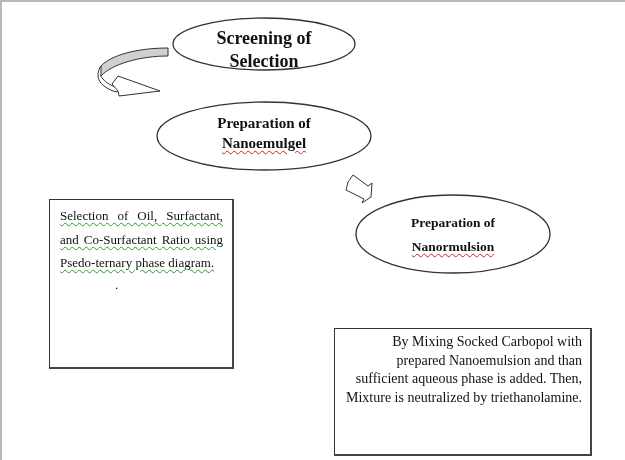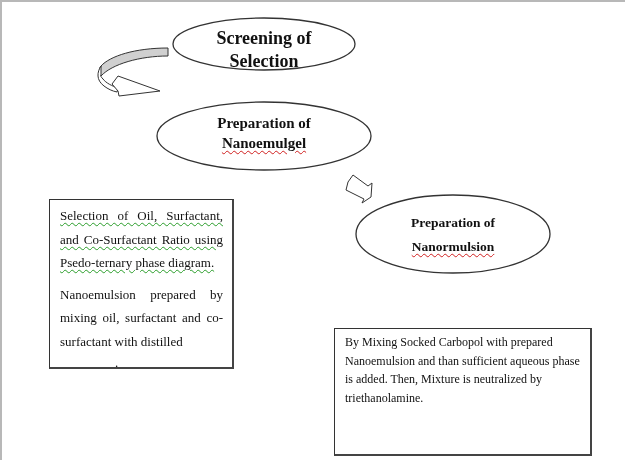--- a/index.html
+++ b/index.html
@@ -62,22 +62,23 @@
       margin-left: 16px;
     }
     .left-box p {
       margin: 0 0 8px 0;
       text-align-last: left;
     }
     .right-box {
       left: 334px; top: 328px;
       width: 258px; height: 128px;
       padding: 4px 8px 0 10px;
-      font-size: 12px;
+      font-size: 14px;
       line-height: 18.5px;
+      text-align: right;
     }
   </style>
 </head>
 <body>
 
 <div class="frame"></div>
 
 <svg class="shapes" width="625" height="460" viewBox="0 0 625 460">
 
   <ellipse cx="264" cy="44" rx="91" ry="26" fill="#ffffff" stroke="#333" stroke-width="1.3"></ellipse>
@@ -110,19 +111,18 @@
   <div><span class="spell-red">Nanoemulgel</span></div>
 </div>
 
 <div class="ellipse-label" style="left:371px; top:211px; width:164px; font-size:13.5px; line-height:24px;">
   <div>Preparation of</div>
   <div><span class="spell-red">Nanormulsion</span></div>
 </div>
 
 <div class="box left-box">
   <p><span class="spell-green">Selection of Oil, Surfactant, and Co-Surfactant Ratio using Psedo-ternary phase diagram.</span></p>
-  <p><span>Nanoemulsion prepared by mixing oil, surfactant and co-surfactant with distilled</span></p>
   <p style="padding-left:55px; margin-top:-10px;"><span>.</span></p>
 </div>
 
 <div class="box right-box">
   <span>By Mixing Socked Carbopol with prepared Nanoemulsion and than sufficient aqueous phase is added. Then, Mixture is neutralized by triethanolamine.</span>
 </div>
 
 </body></html>

